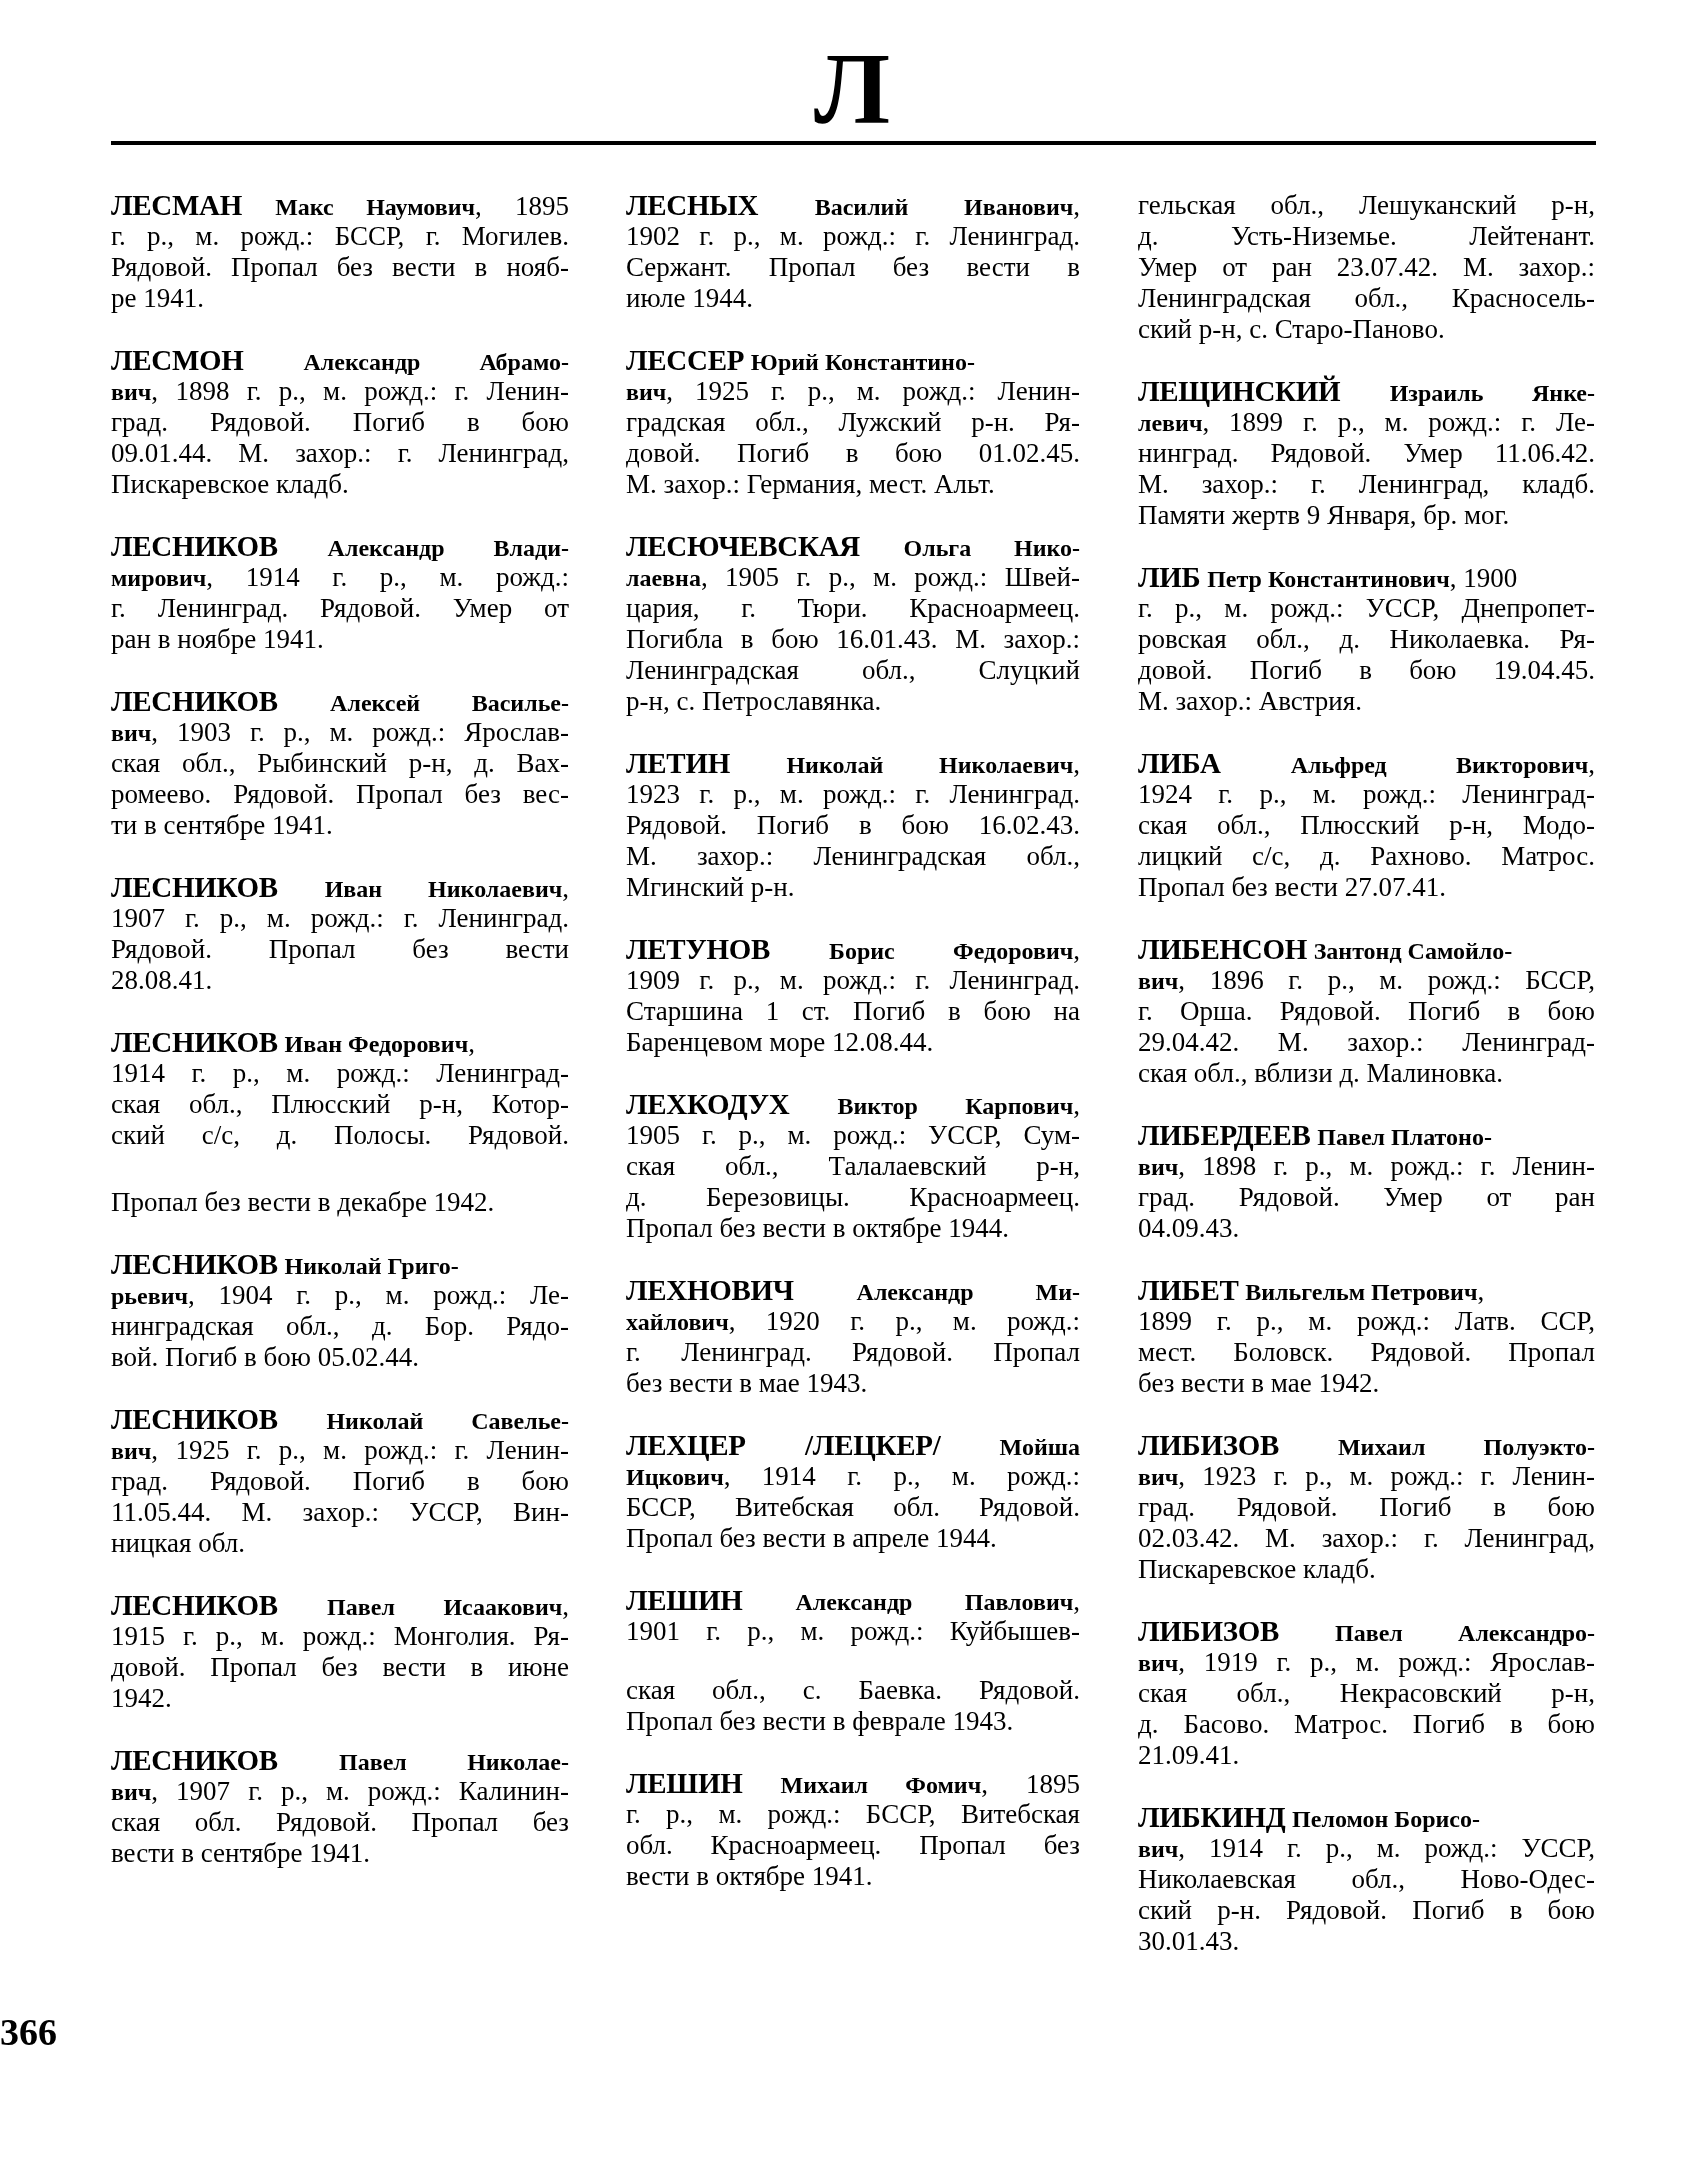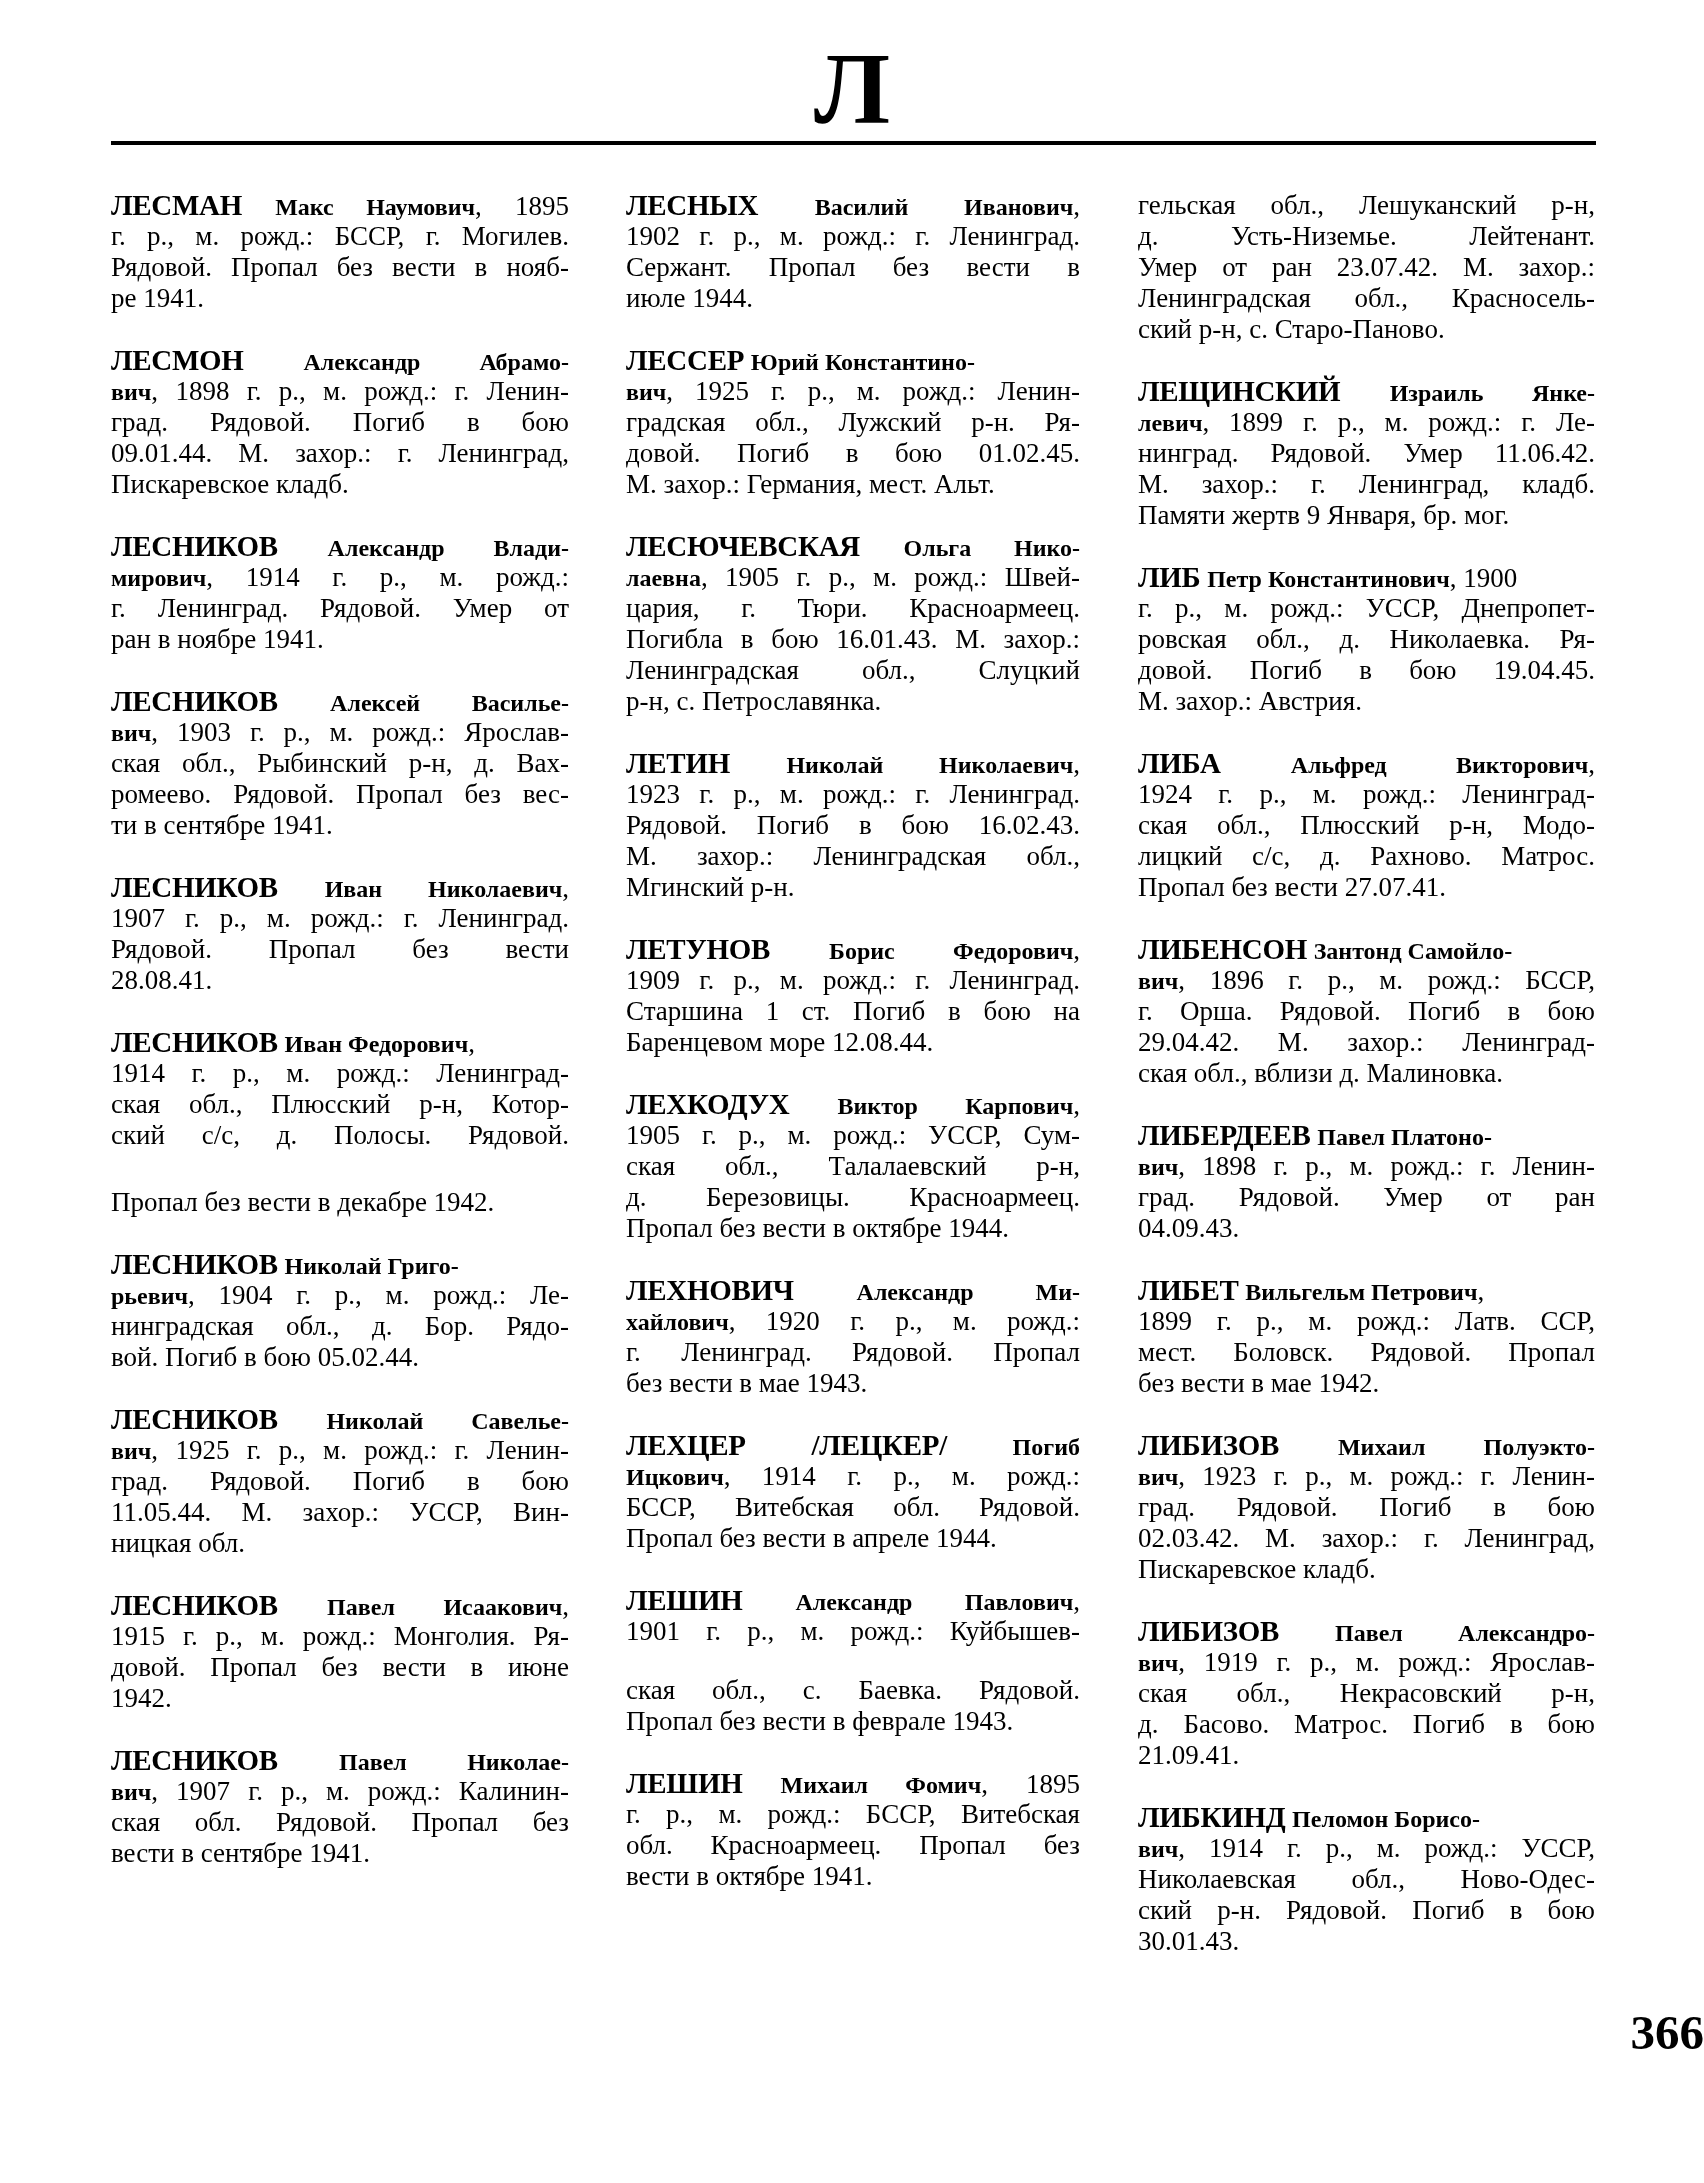--- a/index.html
+++ b/index.html
@@ -12,22 +12,22 @@
   .col1 { left: 111px; }
   .col2 { left: 626px; width: 454px; }
   .col3 { left: 1138px; width: 457px; }
   .entry { margin-bottom: 31px; }
   .line { font-size: 27px; line-height: 31px; height: 31px; white-space: nowrap;
           text-align: justify; text-align-last: justify; overflow: visible; }
   .line.last { text-align-last: left; }
   .line b { font-weight: bold; }
   .line b.sur { font-size: 29px; letter-spacing: -0.3px; }
   .line b.given { font-size: 24px; }
-  .pagenum { position: absolute; left: 0; width: 1704px; top: 2011px; text-align: right;
-             font-weight: bold; font-size: 49px; line-height: 43px; }
+  .pagenum { position: absolute; left: 0; width: 1704px; top: 2011px; text-align: left;
+             font-weight: bold; font-size: 38px; line-height: 43px; }
 </style>
 </head>
 <body>
 
 <div class="letter">Л</div>
 <div class="rule"></div>
 
 <div class="col col1">
     <div class="entry">
       <div class="line" style="white-space: nowrap; word-spacing: 0px; display: block;"><span style="white-space: nowrap; word-spacing: 0px;"><b class="sur">ЛЕСМАН</b><span> </span><b class="given">Макс Наумович</b><span>, 1895</span></span></div>
@@ -136,21 +136,21 @@
       <div class="line" style="white-space: nowrap; word-spacing: 0px; display: block;"><span style="white-space: nowrap; word-spacing: 0px;"><span>д. Березовицы. Красноармеец.</span></span></div>
       <div class="line last" style="white-space: nowrap; word-spacing: 0px; display: block;"><span style="white-space: nowrap;"><span>Пропал без вести в октябре 1944.</span></span></div>
     </div>
     <div class="entry">
       <div class="line" style="white-space: nowrap; word-spacing: 0px; display: block;"><span style="white-space: nowrap; word-spacing: 0px;"><b class="sur">ЛЕХНОВИЧ</b><span> </span><b class="given">Александр Ми-</b></span></div>
       <div class="line" style="white-space: nowrap; word-spacing: 0px; display: block;"><span style="white-space: nowrap; word-spacing: 0px;"><b class="given">хайлович</b><span>, 1920 г. р., м. рожд.:</span></span></div>
       <div class="line" style="white-space: nowrap; word-spacing: 0px; display: block;"><span style="white-space: nowrap; word-spacing: 0px;"><span>г. Ленинград. Рядовой. Пропал</span></span></div>
       <div class="line last" style="white-space: nowrap; word-spacing: 0px; display: block;"><span style="white-space: nowrap;"><span>без вести в мае 1943.</span></span></div>
     </div>
     <div class="entry">
-      <div class="line" style="white-space: nowrap; word-spacing: 0px; display: block;"><span style="white-space: nowrap; word-spacing: 0px;"><b class="sur">ЛЕХЦЕР /ЛЕЦКЕР/</b><span> </span><b class="given">Погиб</b></span></div>
+      <div class="line" style="white-space: nowrap; word-spacing: 0px; display: block;"><span style="white-space: nowrap; word-spacing: 0px;"><b class="sur">ЛЕХЦЕР /ЛЕЦКЕР/</b><span> </span><b class="given">Мойша</b></span></div>
       <div class="line" style="white-space: nowrap; word-spacing: 0px; display: block;"><span style="white-space: nowrap; word-spacing: 0px;"><b class="given">Ицкович</b><span>, 1914 г. р., м. рожд.:</span></span></div>
       <div class="line" style="white-space: nowrap; word-spacing: 0px; display: block;"><span style="white-space: nowrap; word-spacing: 0px;"><span>БССР, Витебская обл. Рядовой.</span></span></div>
       <div class="line last" style="white-space: nowrap; word-spacing: 0px; display: block;"><span style="white-space: nowrap;"><span>Пропал без вести в апреле 1944.</span></span></div>
     </div>
     <div class="entry">
       <div class="line" style="white-space: nowrap; word-spacing: 0px; display: block;"><span style="white-space: nowrap; word-spacing: 0px;"><b class="sur">ЛЕШИН</b><span> </span><b class="given">Александр Павлович</b><span>,</span></span></div>
       <div class="line" style="white-space: nowrap; word-spacing: 0px; display: block;"><span style="white-space: nowrap; word-spacing: 0px;"><span>1901 г. р., м. рожд.: Куйбышев-</span></span></div>
       <div class="line" style="white-space: nowrap; word-spacing: 0px; display: block; margin-top: 28px;"><span style="white-space: nowrap; word-spacing: 0px;"><span>ская обл., с. Баевка. Рядовой.</span></span></div>
       <div class="line last" style="white-space: nowrap; word-spacing: 0px; display: block;"><span style="white-space: nowrap;"><span>Пропал без вести в феврале 1943.</span></span></div>
     </div>

